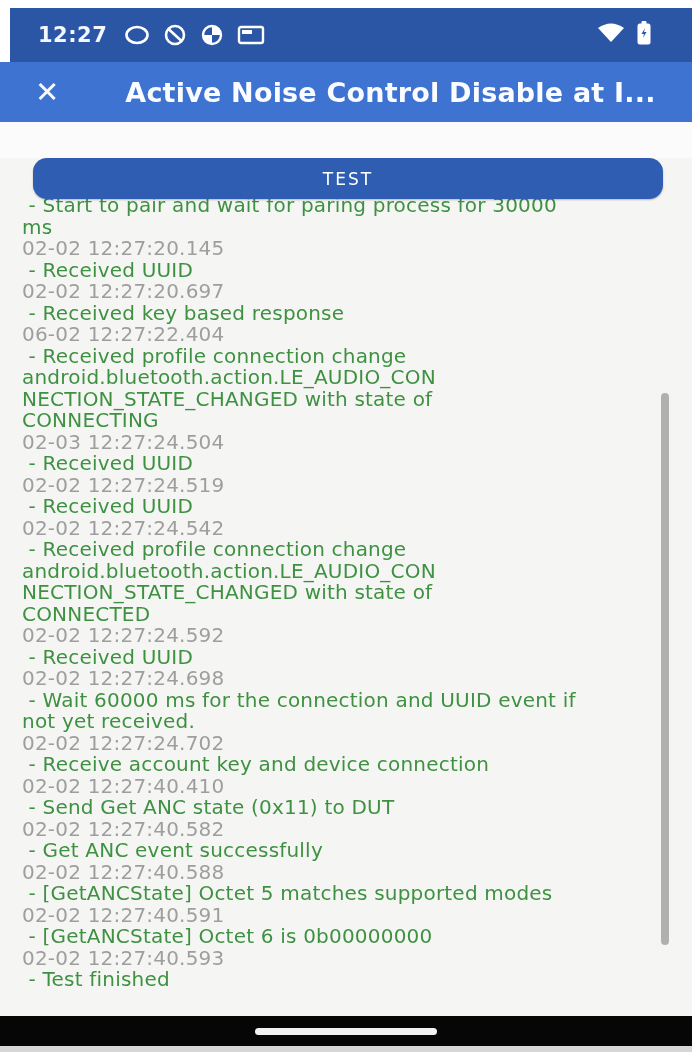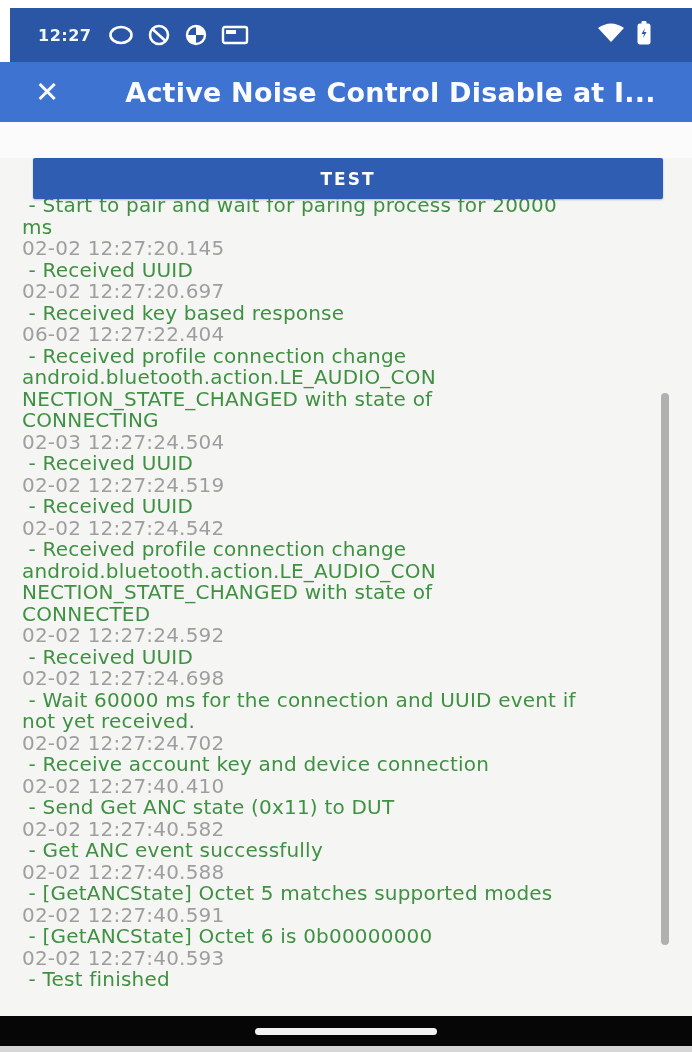--- a/index.html
+++ b/index.html
@@ -12,21 +12,21 @@
   
   .frame-top{position:absolute;left:0;top:0;width:692px;height:8px;background:#fff;}
   .frame-left{position:absolute;left:0;top:0;width:10px;height:62px;background:#fff;}
 
   .status-bar{
     position:absolute;left:10px;top:8px;width:682px;height:54px;
     background:var(--status-bar-bg,#2b56a6);
     display:flex;align-items:center;color:#f2f6ff;
     padding:0 40px 0 28px;box-sizing:border-box;
   }
-  .sb-time{font-size:16px;font-weight:bold;letter-spacing:.5px;}
+  .sb-time{font-size:21px;font-weight:bold;letter-spacing:.5px;}
   .sb-icons{display:flex;align-items:center;gap:13px;margin-left:17px;}
   .sb-icons svg{display:block;}
   .sb-right{margin-left:auto;display:flex;align-items:center;gap:10px;}
 
   .app-bar{
     position:absolute;left:0;top:62px;width:692px;height:60px;
     background:var(--app-bar-bg,#3e73d1);
     display:flex;align-items:center;color:#fafcff;
     padding:0 20px 0 35px;box-sizing:border-box;
   }
@@ -34,22 +34,22 @@
   .app-title{
     margin-left:66px;font-size:27px;font-weight:bold;letter-spacing:.2px;
     white-space:nowrap;overflow:hidden;max-width:560px;
   }
 
   .content{position:absolute;left:0;top:122px;width:692px;height:894px;background:var(--content-bg,#f5f6f4);}
   .content-top-gap{position:absolute;left:0;top:0;width:692px;height:36px;background:#fafbfa;}
 
   .test-button{
     position:absolute;left:33px;top:36px;width:630px;height:41px;
-    background:var(--button-bg,#2e5db1);border:none;border-radius:2px;
-    color:#fff;font-family:inherit;font-size:17px;font-weight:bold;letter-spacing:2px;
+    background:var(--button-bg,#2e5db1);border:none;border-radius:14px;
+    color:#fff;font-family:inherit;font-size:17px;font-weight:normal;letter-spacing:2px;
     display:flex;align-items:center;justify-content:center;cursor:pointer;
     box-shadow:0 1px 2px rgba(0,0,0,.25);z-index:2;
   }
 
   .log-area{
     position:absolute;left:0;top:77px;width:692px;height:817px;
     overflow:hidden;padding:0 18px 0 22px;box-sizing:border-box;
   }
   .log-list{margin-top:-4px;}
   .log-line{
@@ -125,21 +125,21 @@
   <div class="app-bar">
     <span class="close-x">✕</span>
     <span class="app-title">Active Noise Control Disable at I...</span>
   </div>
 
   <div class="content">
     <div class="content-top-gap"></div>
     <button class="test-button">TEST</button>
     <div class="log-area">
       <div class="log-list">
-          <div class="log-line msg"> - Start to pair and wait for paring process for 20000</div>
+          <div class="log-line msg"> - Start to pair and wait for paring process for 30000</div>
           <div class="log-line msg">ms</div>
           <div class="log-line ts">02-02 12:27:20.145</div>
           <div class="log-line msg"> - Received UUID</div>
           <div class="log-line ts">02-02 12:27:20.697</div>
           <div class="log-line msg"> - Received key based response</div>
           <div class="log-line ts">06-02 12:27:22.404</div>
           <div class="log-line msg"> - Received profile connection change</div>
           <div class="log-line msg">android.bluetooth.action.LE_AUDIO_CON</div>
           <div class="log-line msg">NECTION_STATE_CHANGED with state of</div>
           <div class="log-line msg">CONNECTING</div>

